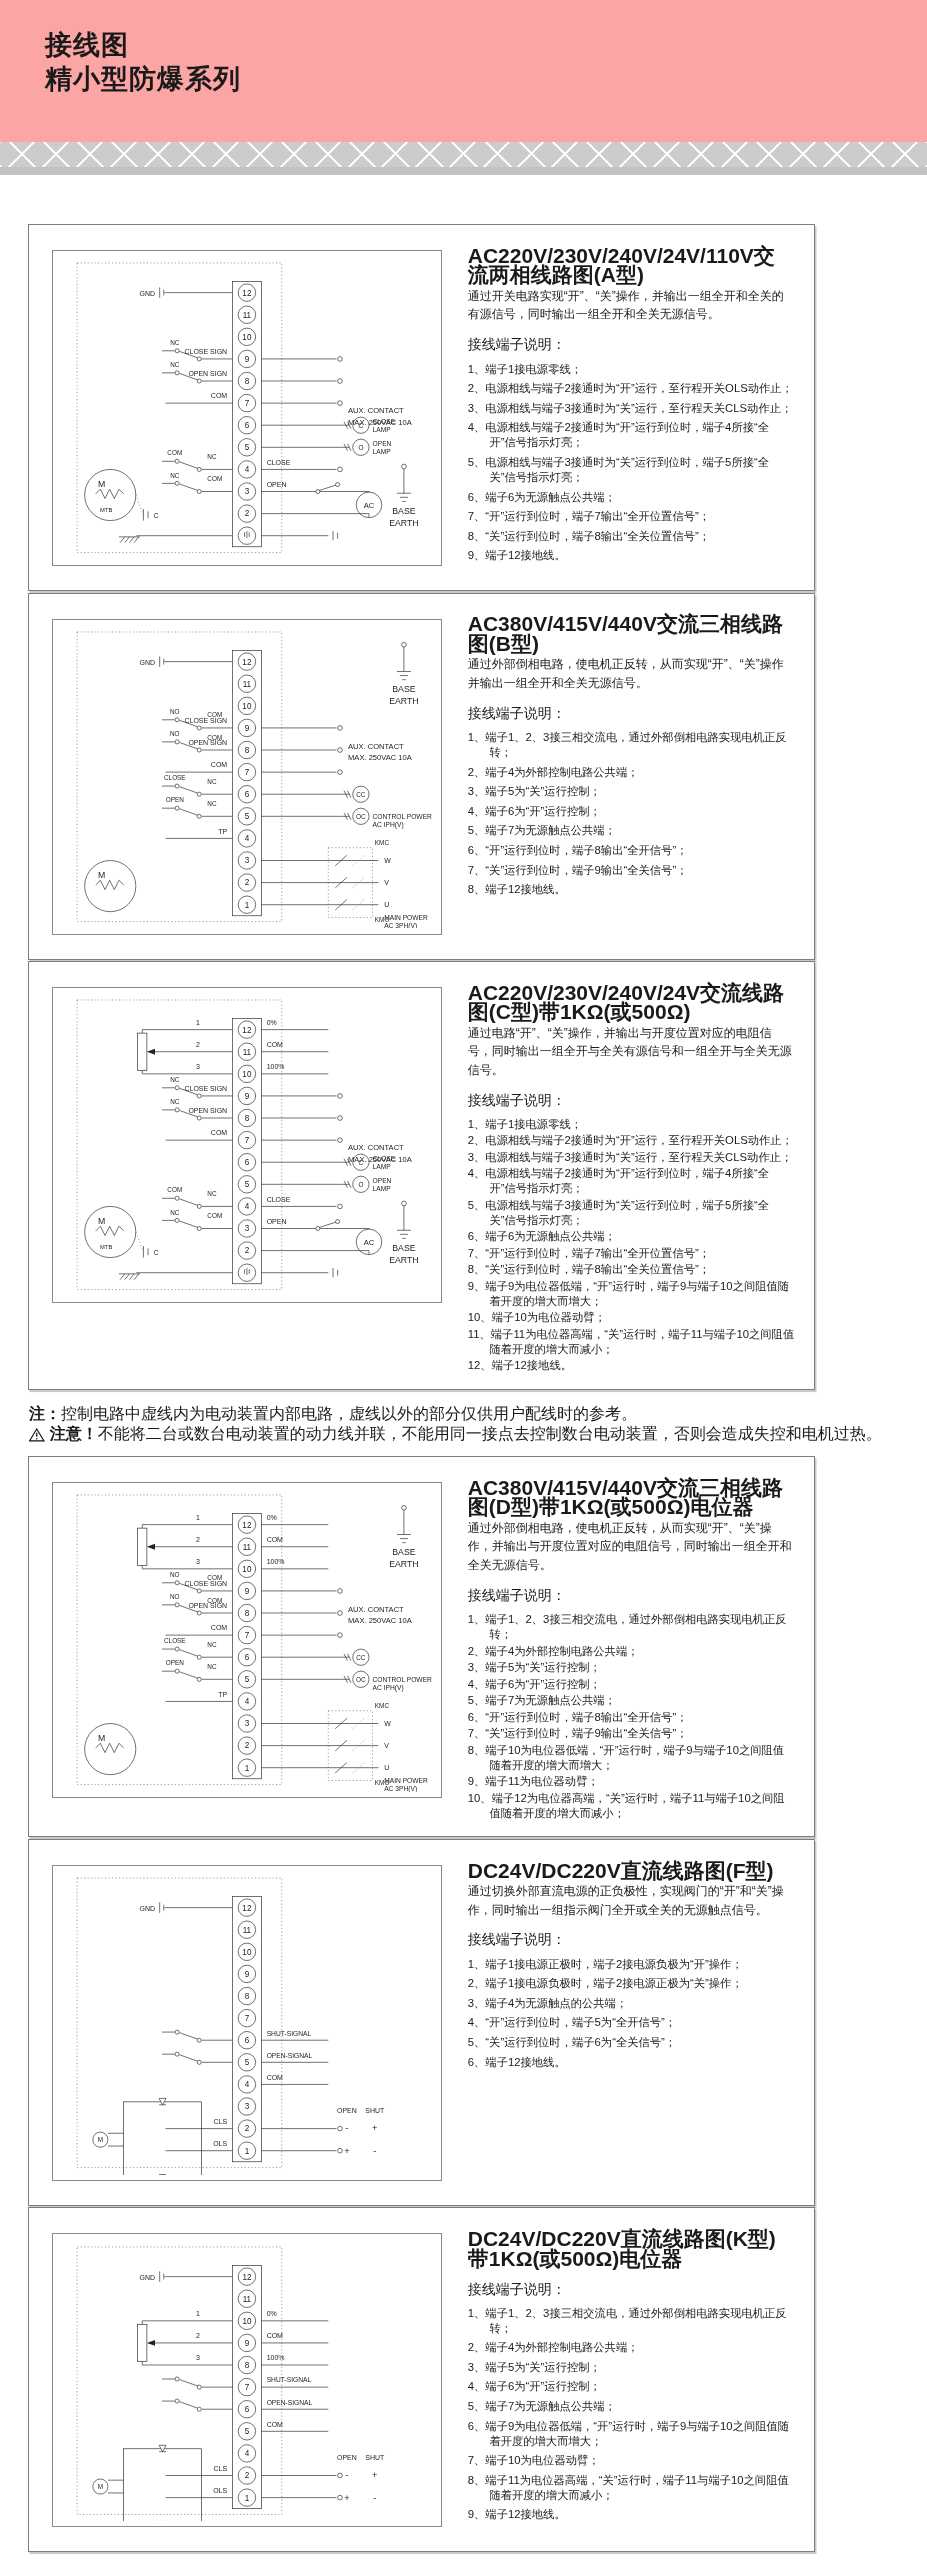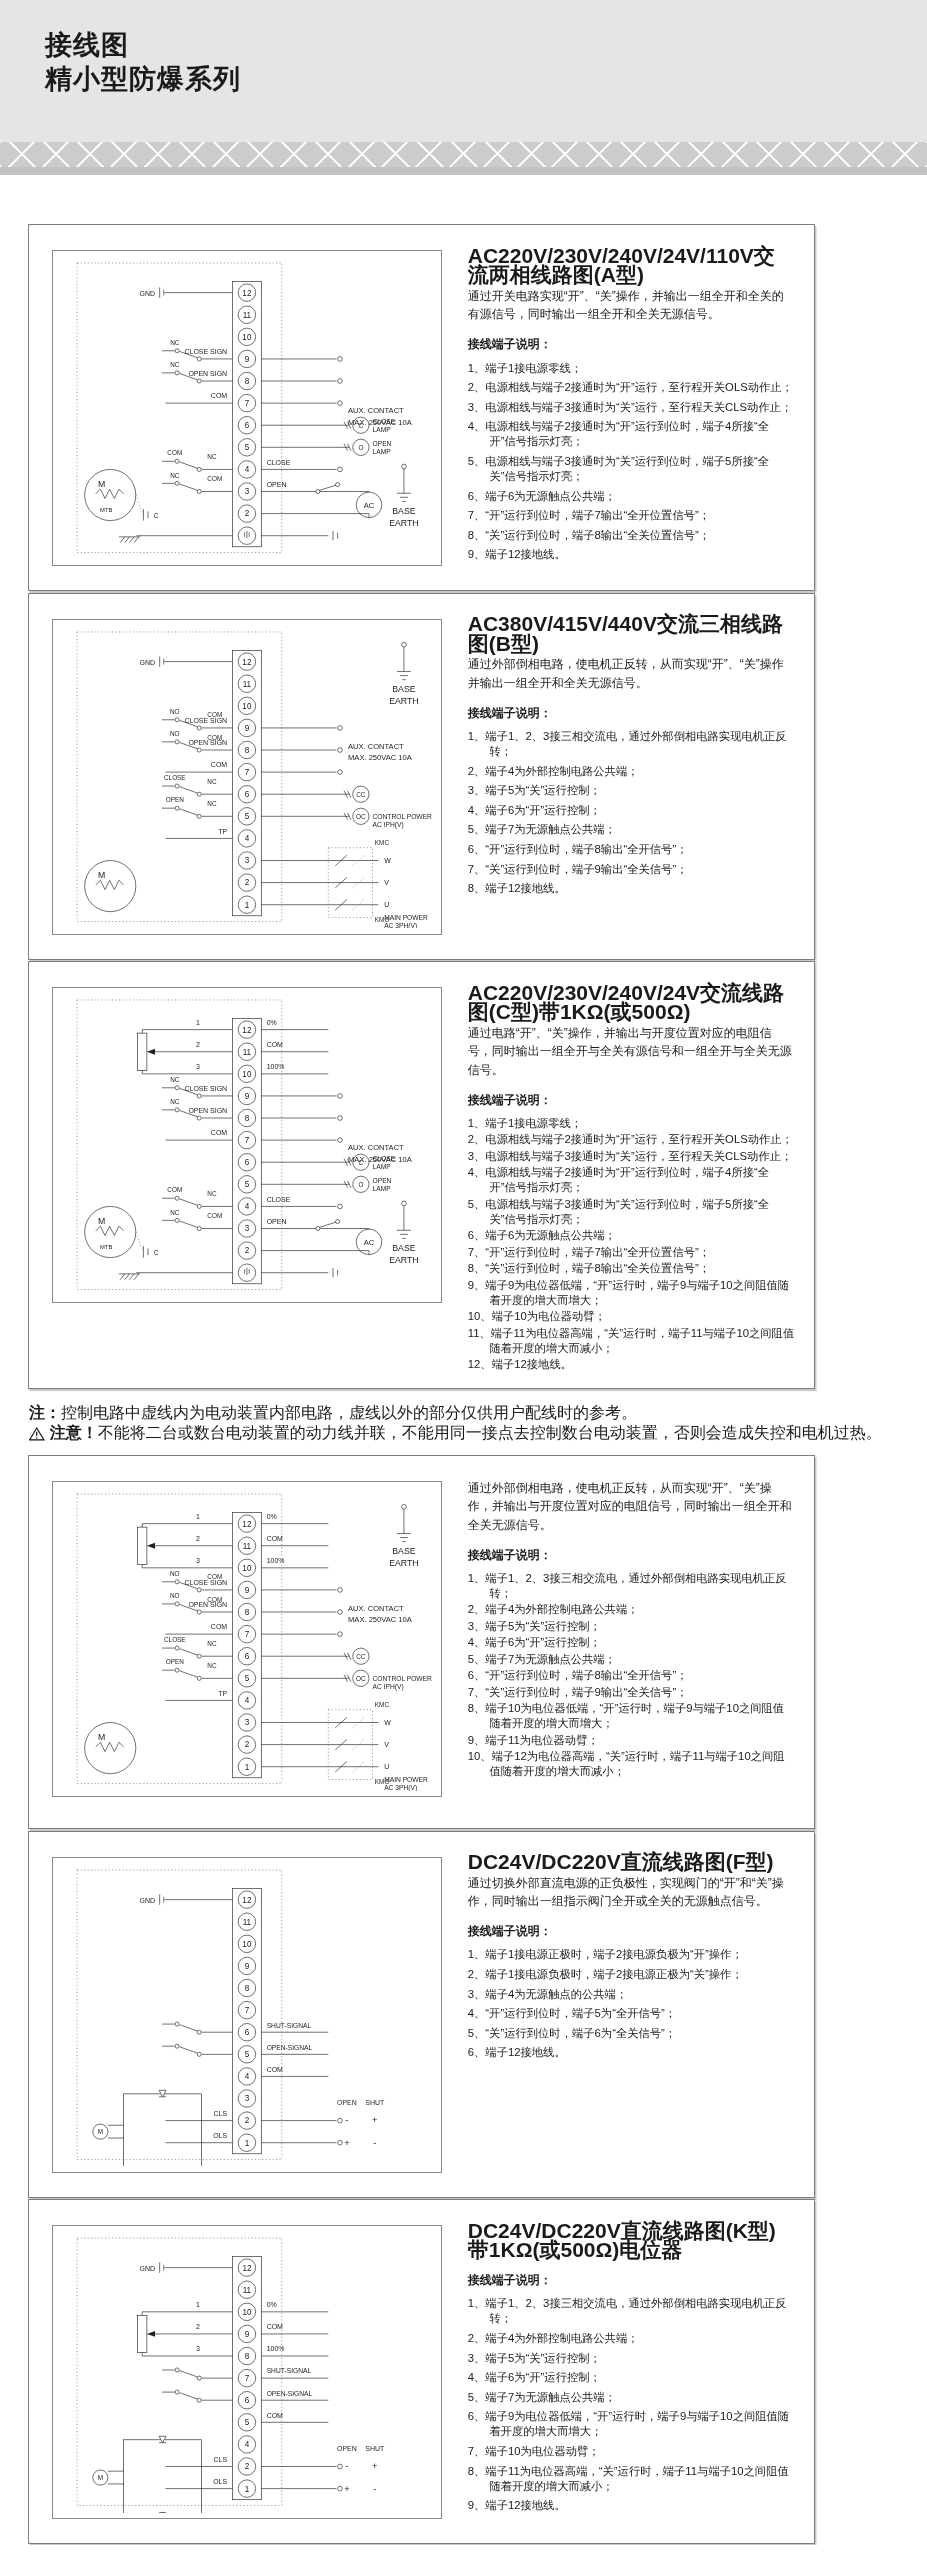--- a/index.html
+++ b/index.html
@@ -1,33 +1,33 @@
 <!DOCTYPE html>
 <html style="font-size:8.2px"><head>
 <meta charset="utf-8">
 <style>
   html,body{margin:0;padding:0;background:#fff;}
   body{width:927px;font-family:"Liberation Sans","DejaVu Sans",sans-serif;color:#1a1a1a;}
-  .header{height:142px;background:#e5e5e5;padding:28px 13px 0 45px;box-sizing:border-box;}
+  .header{height:142px;background:#fca5a5;padding:28px 13px 0 45px;box-sizing:border-box;}
   .header h1{margin:0;font-size:27px;line-height:34px;font-weight:bold;letter-spacing:1px;}
   .band{height:25px;background:
      repeating-linear-gradient(45deg, rgba(255,255,255,.95) 0 2.1px, transparent 2.1px 24px),
      repeating-linear-gradient(-45deg, rgba(255,255,255,.95) 0 2.1px, transparent 2.1px 24px),
      #cccccc;}
   .band2{height:8.2px;background:#c2c2c2;}
   .content{padding:49px 0 0 28px;}
   .panel{width:787px;border:1px solid #7d7d7d;background:#fff;display:flex;margin-bottom:1.5px;
          box-shadow:1.5px 2.1px 0 #c9c9c9;box-sizing:border-box;}
   .diag-box{border:0.5px solid #8a8a8a;margin:25px 5.2px 24px 23px;width:390px;flex:none;
             padding:5.2px 2.1px;box-sizing:border-box;align-self:flex-start;background:#fff;}
   .diag-box svg{display:block;width:100%;}
   .panel-text{padding:20.6px 13.4px 14.4px 20.6px;box-sizing:border-box;width:361px;}
   .panel-title{font-size:21px;font-weight:bold;line-height:19.6px;}
   .panel-desc{font-size:12px;line-height:18.5px;margin-top:2px;}
-  .term-header{font-size:12px;font-weight:bold;margin-top:12.4px;}
+  .term-header{font-size:14px;font-weight:normal;margin-top:12.4px;}
   .items{margin-top:7.2px;font-size:11.3px;line-height:15px;}
   .items div{padding-left:21.6px;text-indent:-21.6px;margin-bottom:4.6px;}
   .items.tight div{margin-bottom:1.5px;}
   .note{margin:13.4px 0 0 1px;font-size:16px;line-height:20.6px;}
   .note .row{display:flex;align-items:flex-start;}
   .warn-icon{flex:none;margin:3.6px 5.2px 0 0;}
   .gap{height:11.3px;}
   svg text{fill:#222;font-family:"Liberation Sans","DejaVu Sans",sans-serif;}
   .ln{stroke:#333;stroke-width:1.2;fill:none;}
   .lnf{stroke:#333;stroke-width:1.2;fill:#fff;}
@@ -625,20 +625,21 @@
           <line x1="593" y1="87" x2="607" y2="87" class="ln"></line>
           <line x1="597" y1="94" x2="603" y2="94" class="ln"></line>
           <text x="600" y="116" font-size="15" text-anchor="middle">BASE</text>
           <text x="600" y="136" font-size="15" text-anchor="middle">EARTH</text>
           <circle cx="95" cy="449" r="44" class="lnf"></circle>
           <polyline points="70,447 78,439 86,455 94,439 102,455 110,439 118,447" class="ln"></polyline>
           <text x="80" y="435" font-size="15" text-anchor="middle">M</text>
         </svg>
       </div>
     <div class="panel-text">
+      <div class="panel-title">AC380V/415V/440V交流三相线路图(D型)带1KΩ(或500Ω)电位器</div>
       <div class="panel-desc">通过外部倒相电路，使电机正反转，从而实现“开”、“关”操作，并输出与开度位置对应的电阻信号，同时输出一组全开和全关无源信号。</div>
       <div class="term-header">接线端子说明：</div>
       <div class="items tight">
           <div>1、端子1、2、3接三相交流电，通过外部倒相电路实现电机正反转；</div>
           <div>2、端子4为外部控制电路公共端；</div>
           <div>3、端子5为“关”运行控制；</div>
           <div>4、端子6为“开”运行控制；</div>
           <div>5、端子7为无源触点公共端；</div>
           <div>6、“开”运行到位时，端子8输出“全开信号”；</div>
           <div>7、“关”运行到位时，端子9输出“全关信号”；</div>

